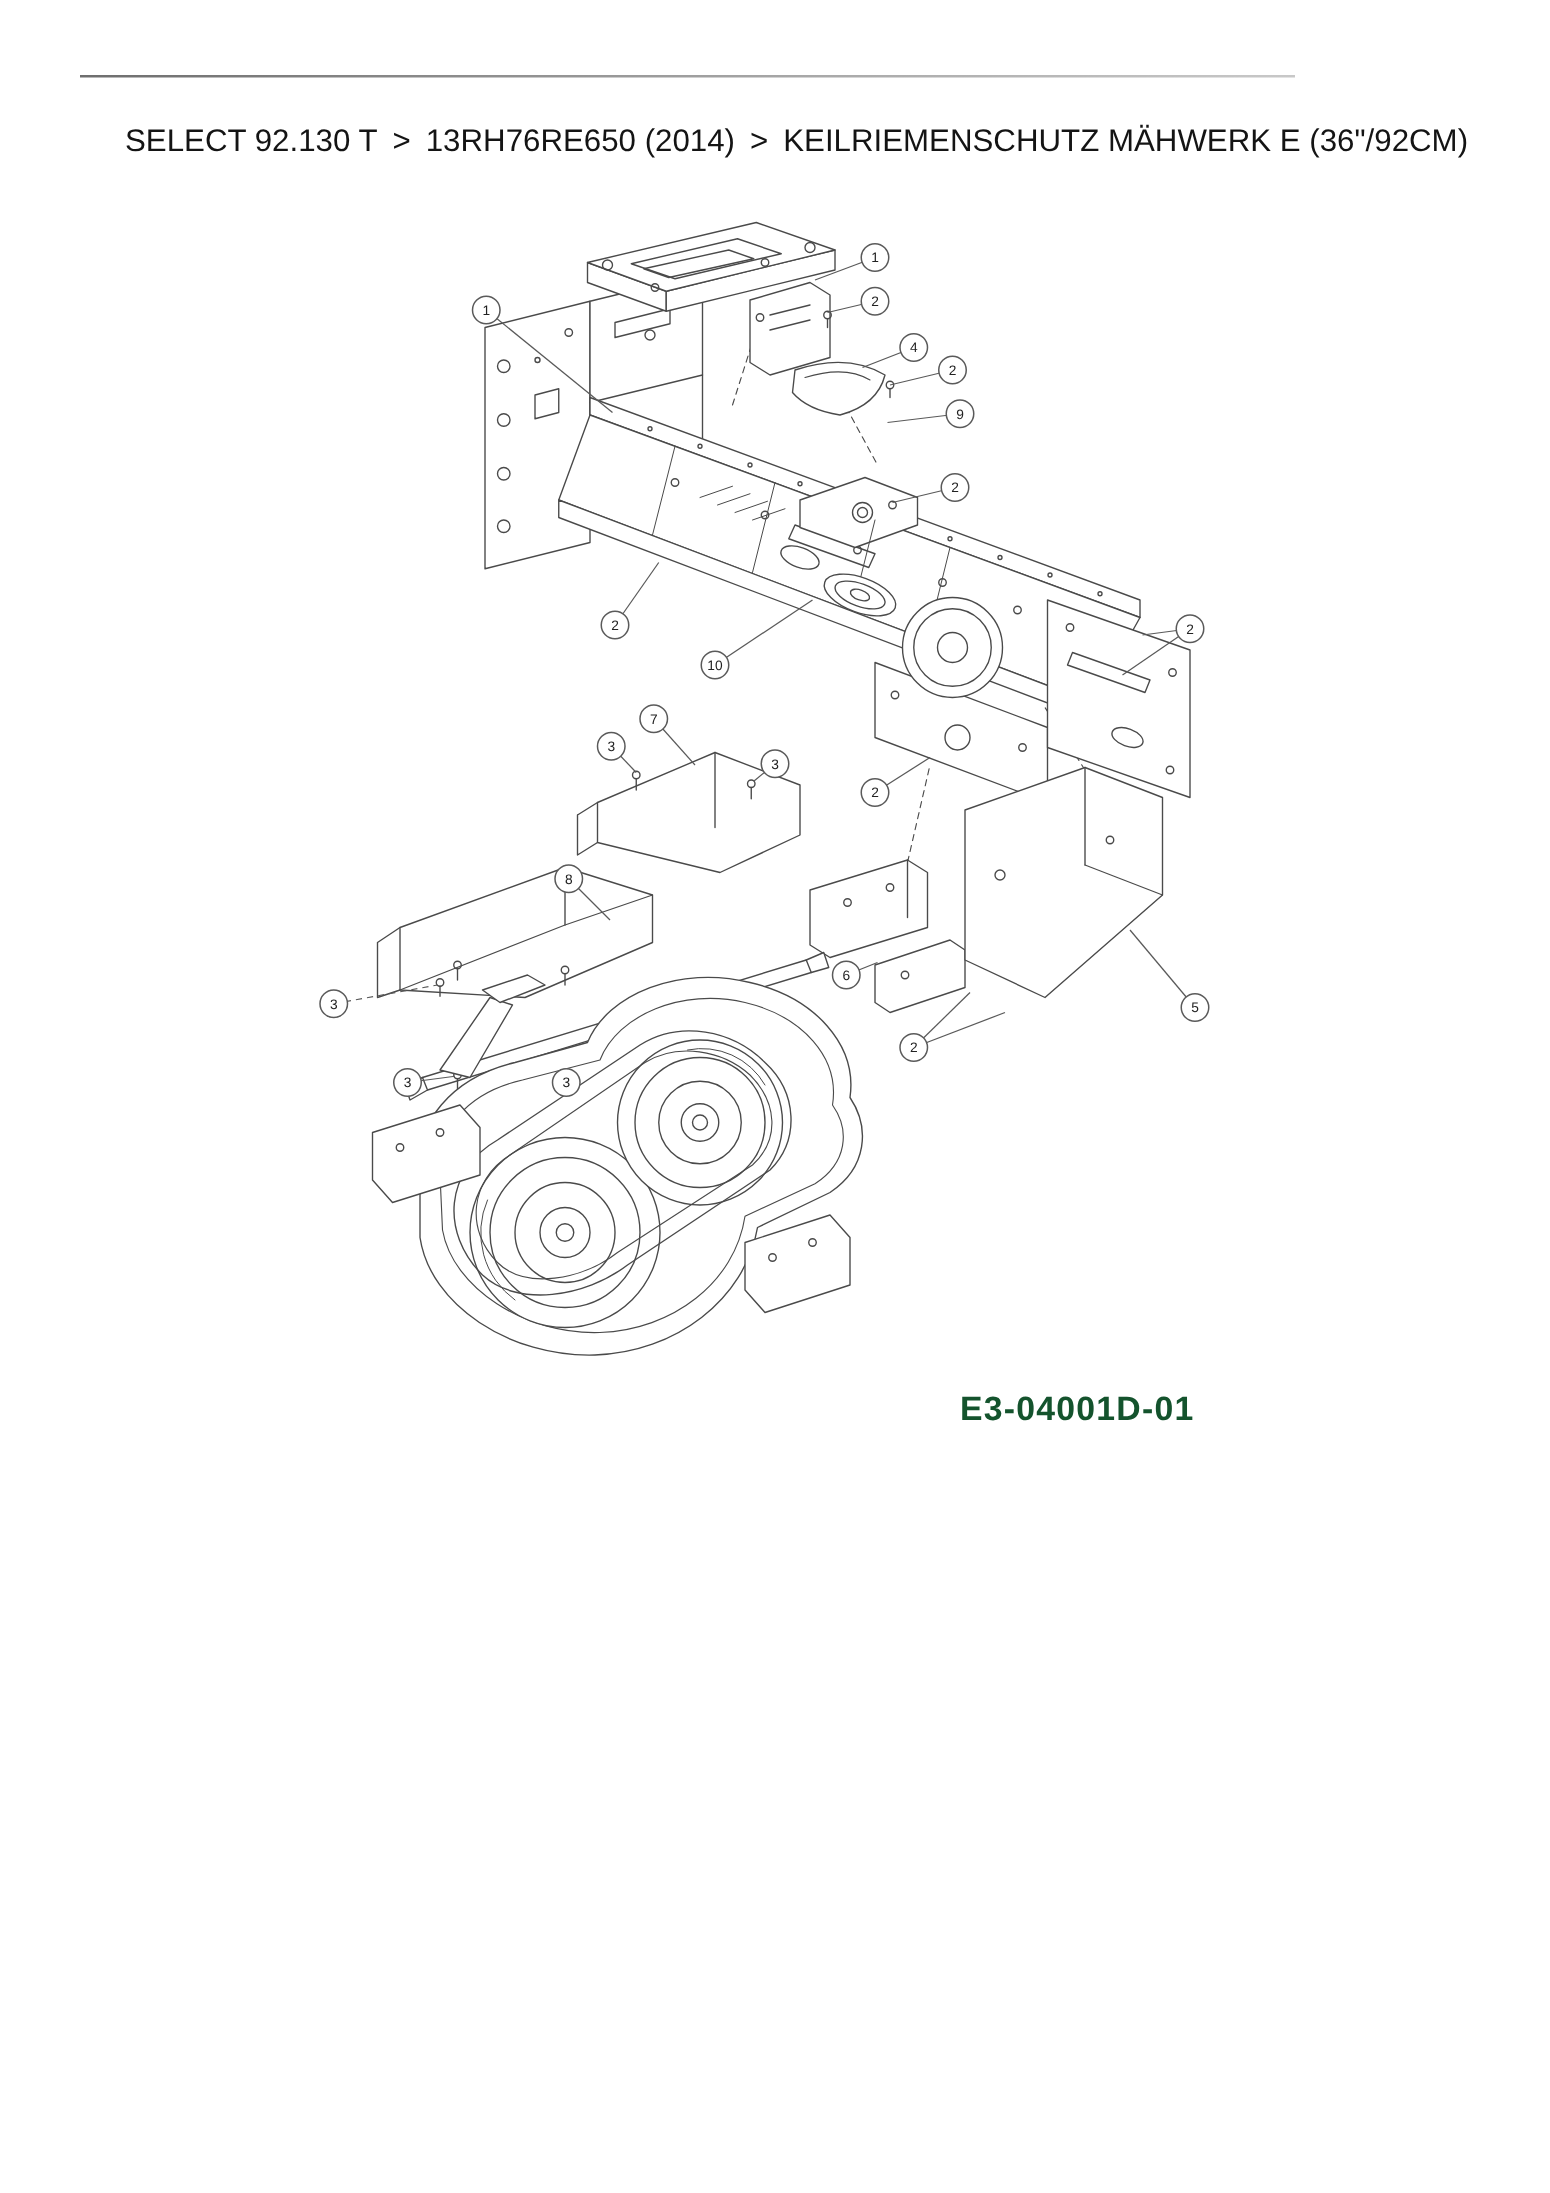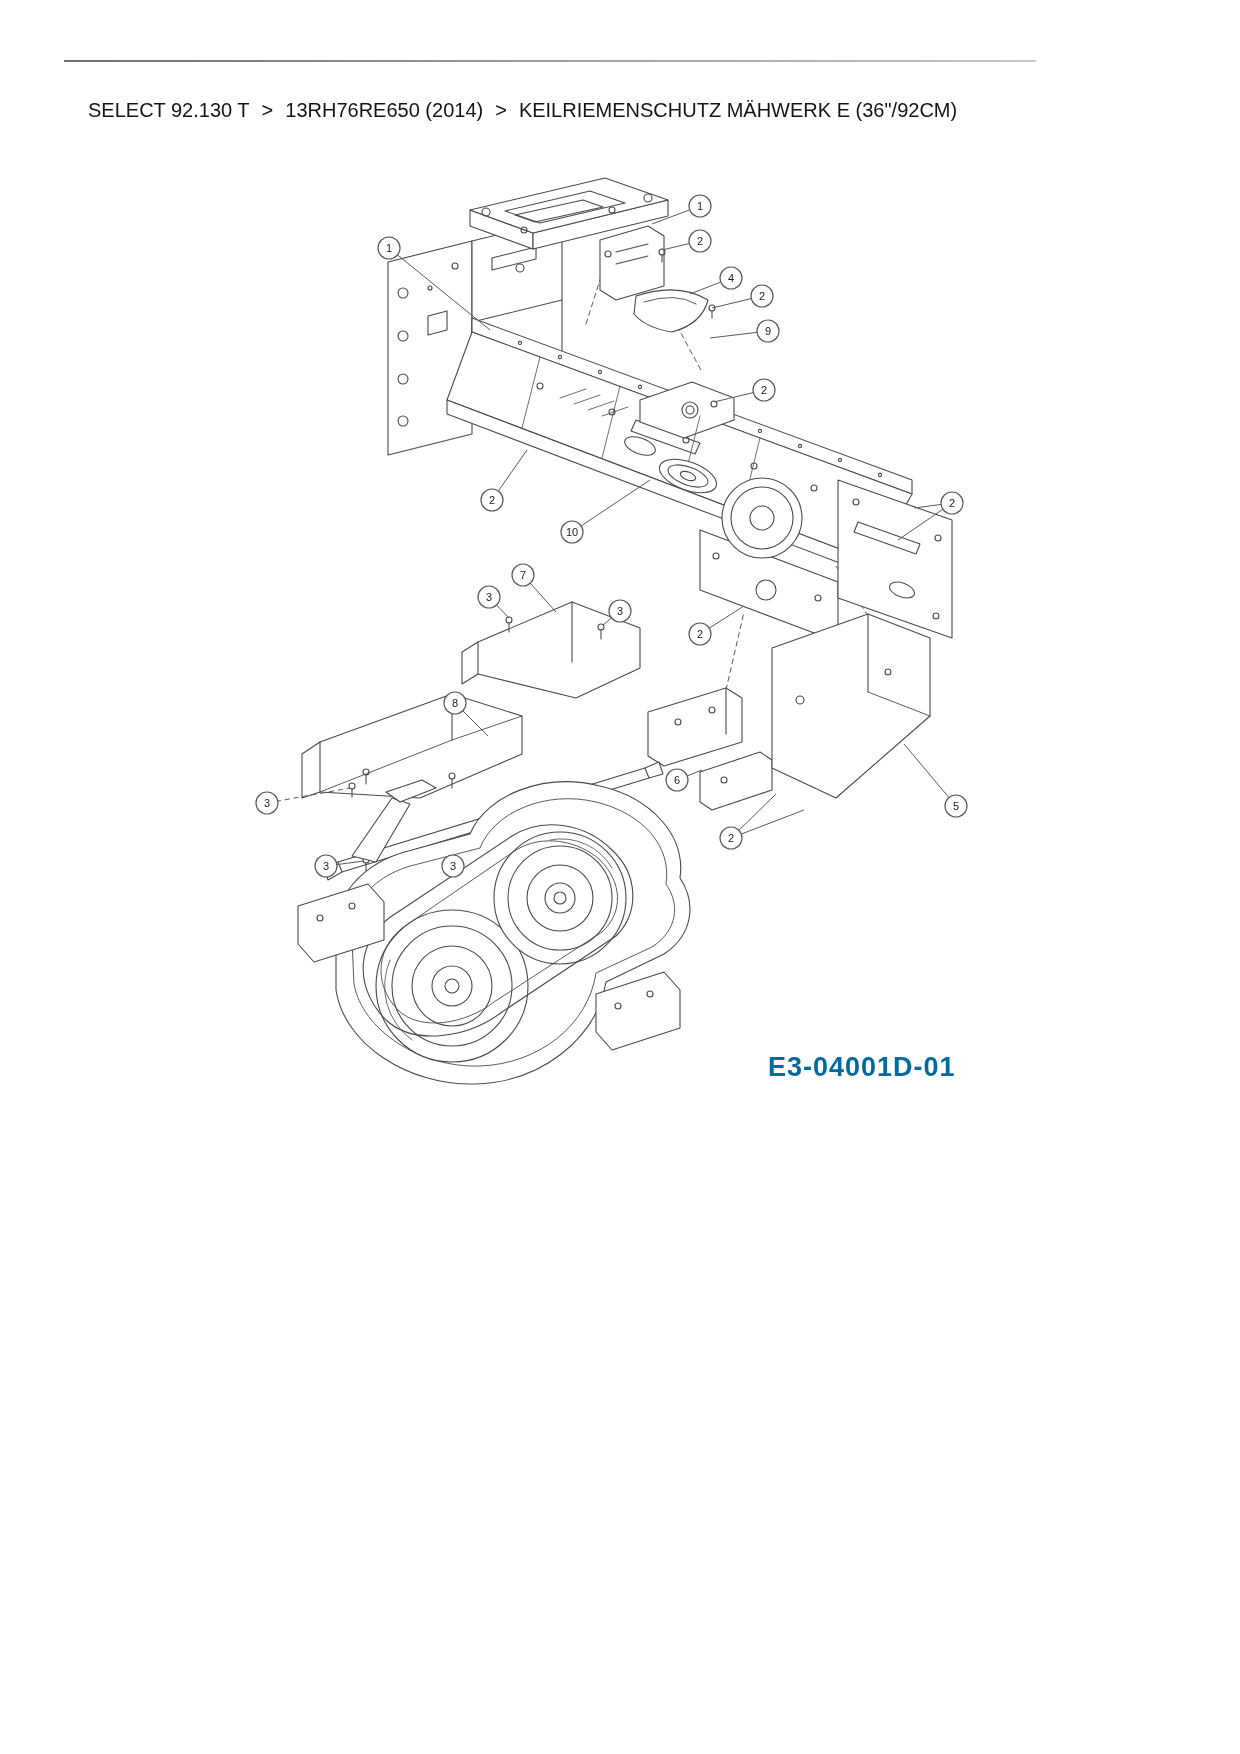--- a/index.html
+++ b/index.html
@@ -6,27 +6,27 @@
   html,body{margin:0;padding:0;}
   body{
     width:1240px;height:1754px;background:#ffffff;position:relative;
     font-family:"Liberation Sans",sans-serif;color:#141414;overflow:hidden;
   }
   .top-rule{
     position:absolute;left:64px;top:60px;width:972px;height:2px;
     background:linear-gradient(to right,#6e6e6e,#a8a8a8 60%,#c8c8c8);
   }
   .breadcrumb{
-    position:absolute;left:88px;top:99px;font-size:20px;white-space:nowrap;color:#141414;
+    position:absolute;left:100px;top:99px;font-size:25px;white-space:nowrap;color:#141414;
   }
   .breadcrumb .sep{margin:0 12px;color:#141414;}
   .diagram-svg{position:absolute;left:0;top:0;}
   .diagram-code{
-    position:absolute;left:768px;top:1052px;font-size:27px;font-weight:bold;
-    color:#0369a1;letter-spacing:1px;
+    position:absolute;left:768px;top:1112px;font-size:27px;font-weight:bold;
+    color:#14532d;letter-spacing:1px;
   }
   .art{stroke:var(--line-color,#4a4a4a);}
   .leader{stroke:#5a5a5a;stroke-width:1;fill:none;}
   .leader.dashed{stroke-dasharray:5 4;}
   .balloon{fill:#ffffff;stroke:#5a5a5a;stroke-width:1.2;}
   .balloon-label{
     font-family:"Liberation Sans",sans-serif;font-size:11px;fill:#222222;
     text-anchor:middle;
   }
 </style>

